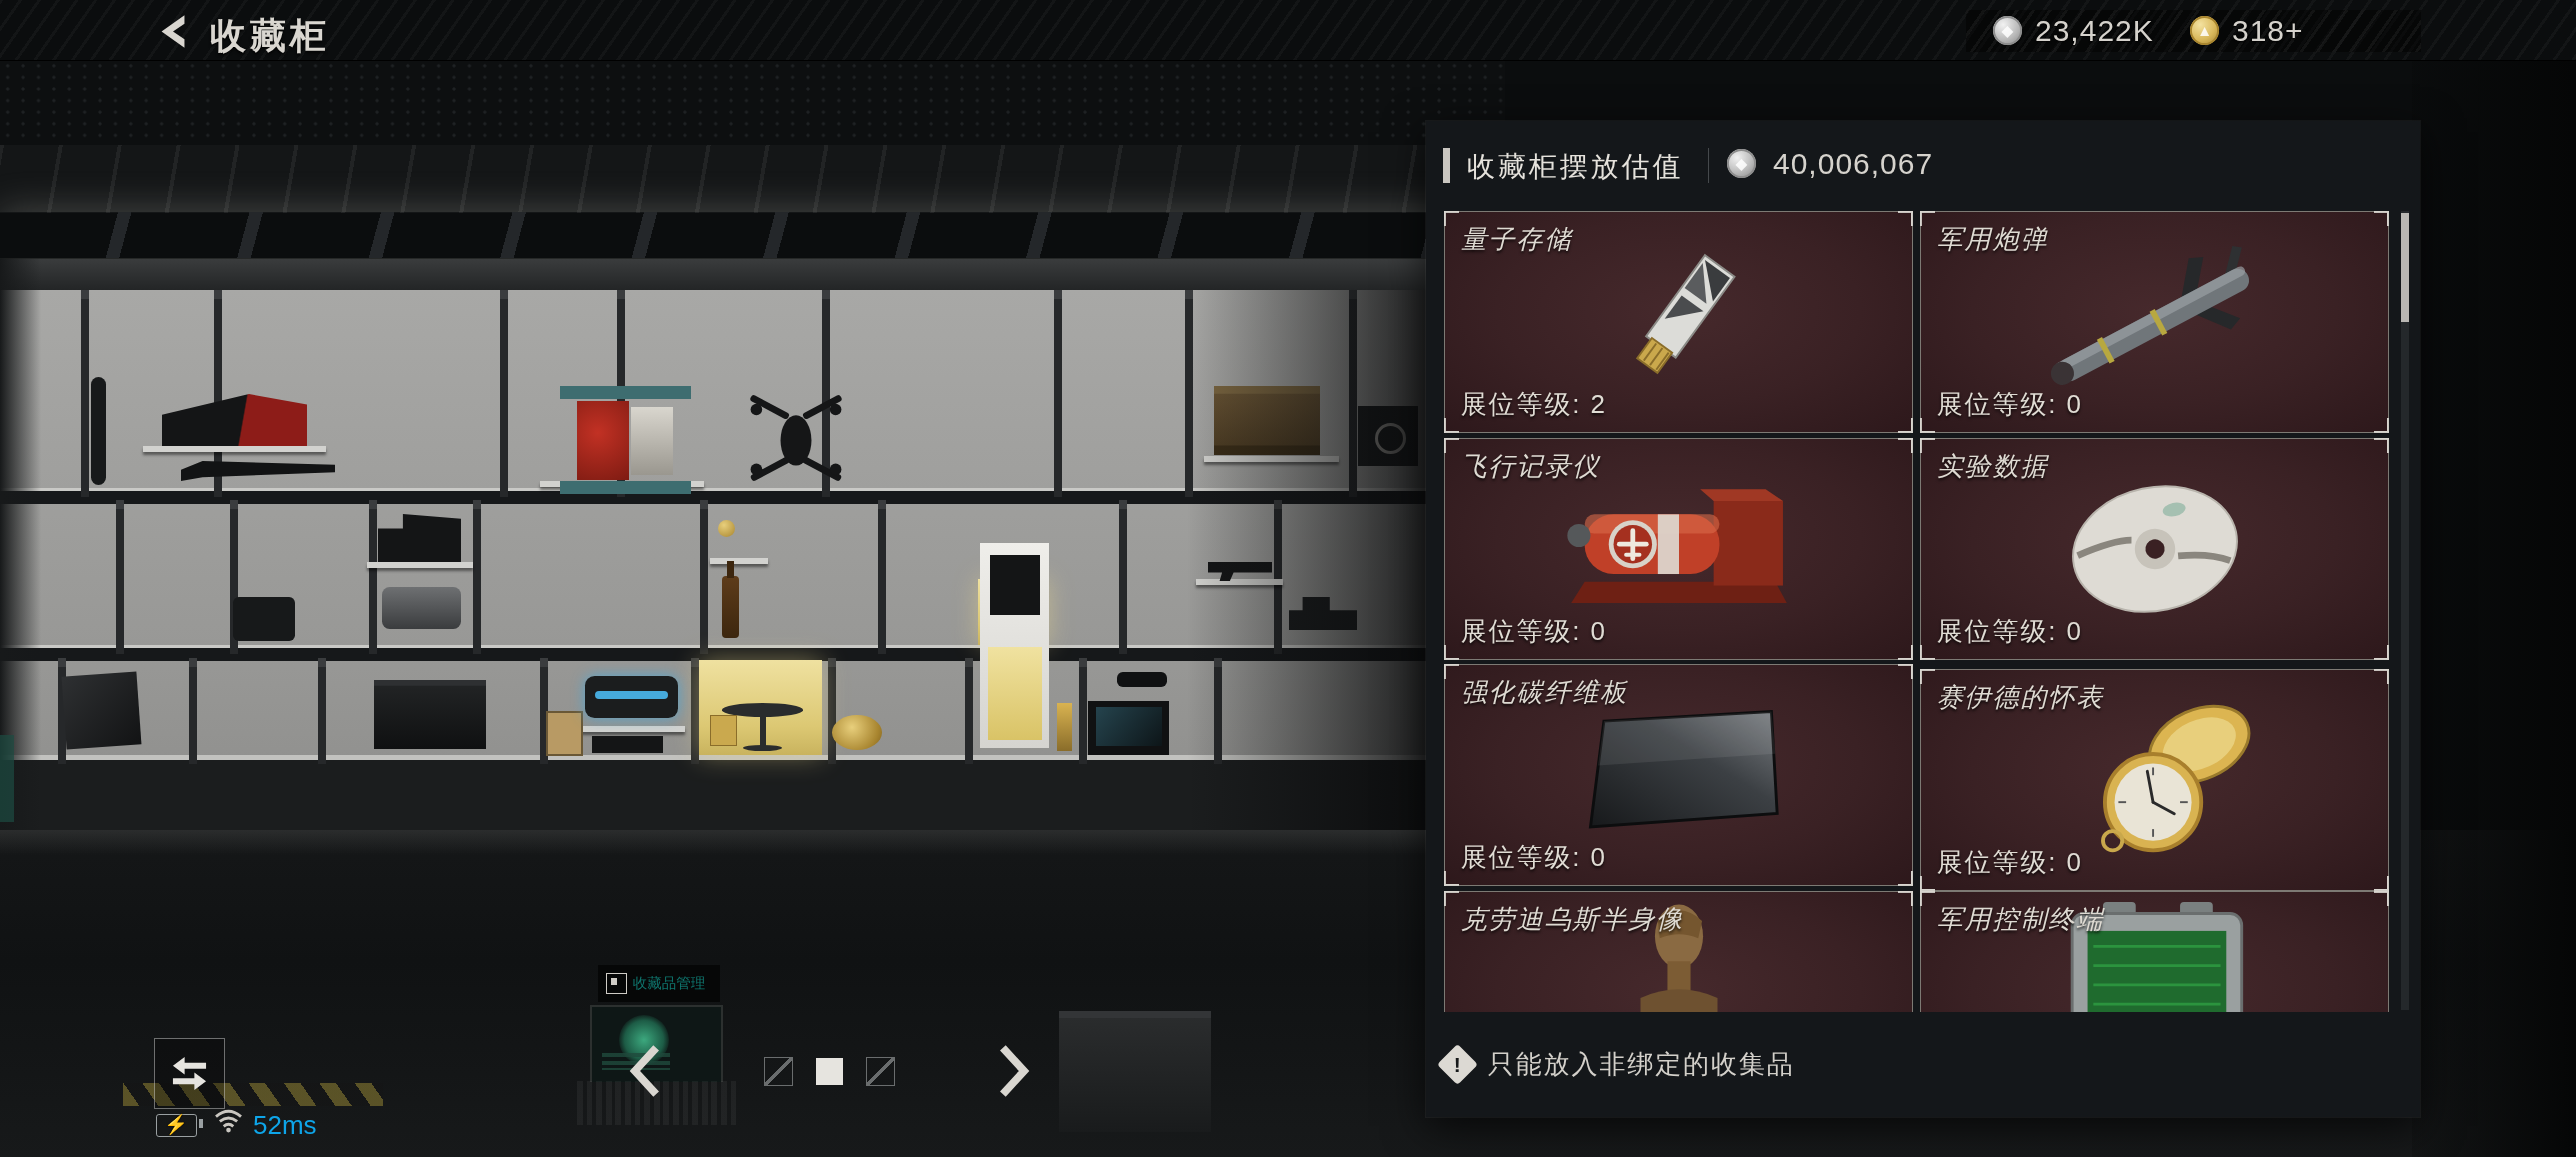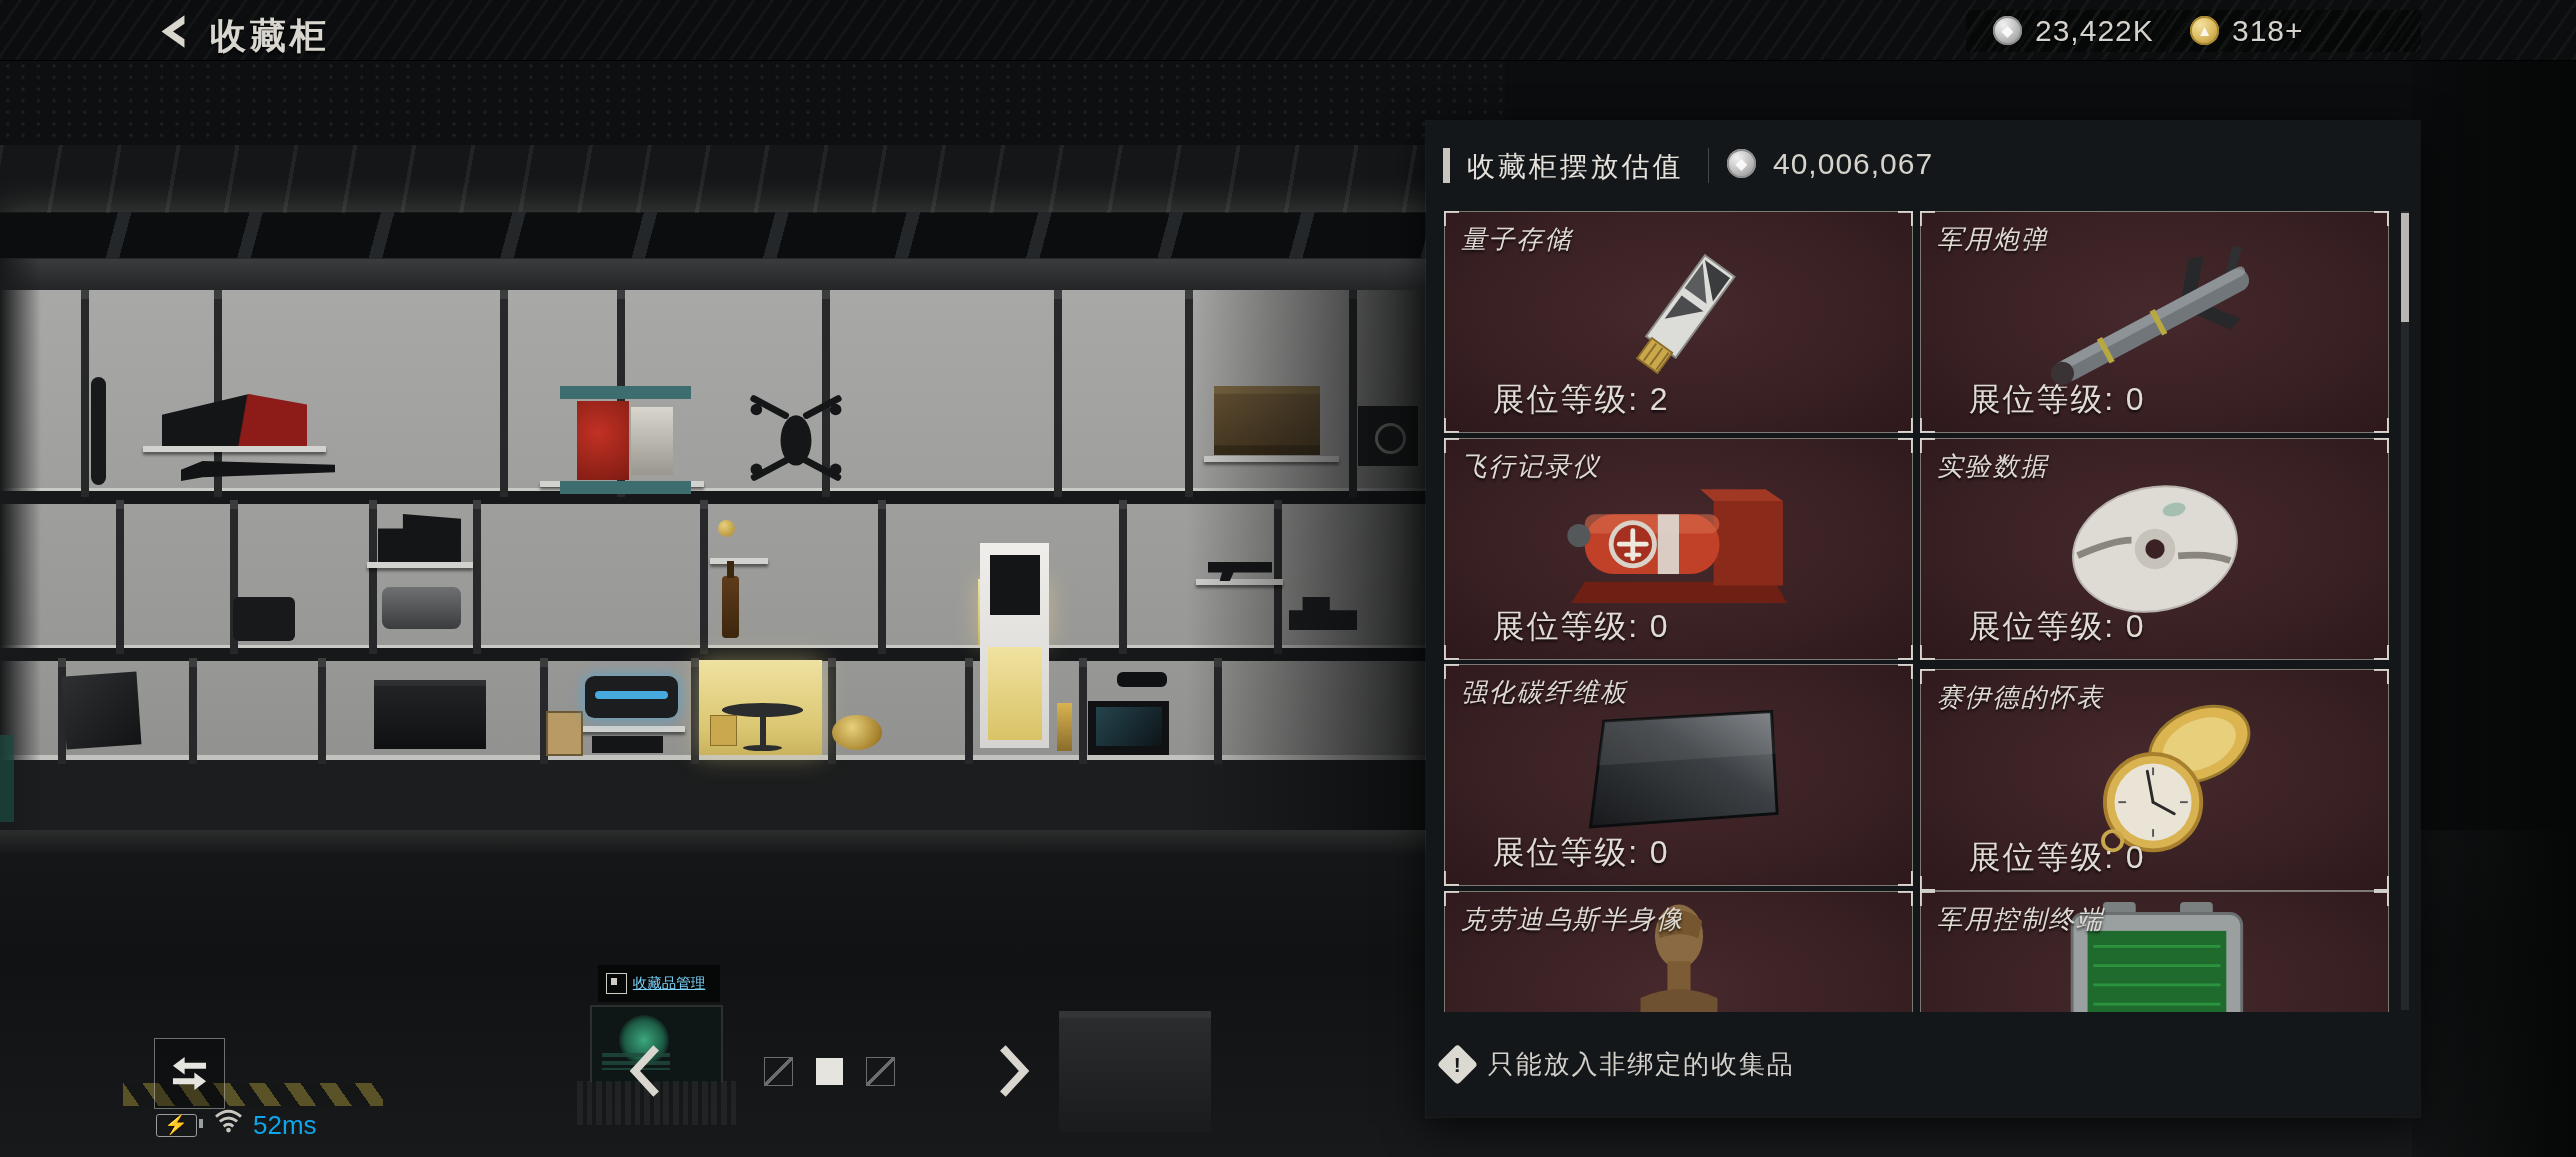--- a/index.html
+++ b/index.html
@@ -55,21 +55,21 @@
   #laptop-glow{left:27px;top:7.7px;width:50px;height:50px;border-radius:50%;
     background:radial-gradient(circle,#3ca87e 0%,#1d5c46 55%,rgba(14,23,22,0) 75%);}
   #laptop-lines{left:9.6px;top:46px;width:68px;height:17.4px;
     background:repeating-linear-gradient(#1f4a3c 0 3.9px,transparent 3.9px 7.7px);opacity:.8;}
   #laptop-base{left:577px;top:1081px;width:160px;height:44px;background:linear-gradient(#2a2c2d,#1a1c1d);
     background-image:repeating-linear-gradient(90deg,rgba(255,255,255,.05) 0 5.8px,transparent 5.8px 9.6px);}
   #world-marker{left:598px;top:965px;width:122px;height:37px;background:rgba(5,6,6,.88);
     display:flex;align-items:center;gap:5.8px;padding:0 7.7px;box-sizing:border-box;cursor:pointer;}
   #marker-icon{width:19.3px;height:19.3px;border:1.9px solid #cfccc6;position:relative;flex:0 0 auto;}
   #marker-icon::after{content:"";position:absolute;left:4.8px;top:3.9px;width:5.8px;height:7.7px;background:#cfccc6;}
-  #marker-label{font-size:14.5px;color:#7dd3fc;white-space:nowrap;text-decoration:underline;}
+  #marker-label{font-size:14.5px;color:#0f766e;white-space:nowrap;}
   #crate2{left:1059px;top:1011px;width:152px;height:114px;background:linear-gradient(#2a2c2d,#191b1c);
     border-top:7.7px solid #333537;}
   #hazard{left:123px;top:1082px;width:260px;height:23px;opacity:.4;
     background:repeating-linear-gradient(55deg,#c2ac3e 0 13.5px,#141414 13.5px 29px);}
 
   
   #swap-btn{left:154px;top:1038px;width:69px;height:69px;border:1px solid rgba(255,255,255,.4);
     background:rgba(0,0,0,.25);display:flex;align-items:center;justify-content:center;cursor:pointer;}
   #pager{left:627px;top:1037px;width:405px;height:68px;display:flex;align-items:center;}
   .chev{width:39px;height:54px;cursor:pointer;}
@@ -108,22 +108,22 @@
       linear-gradient(#d8d5cf,#d8d5cf) left 0 top 0/1.9px 15.4px,
       linear-gradient(#d8d5cf,#d8d5cf) right 0 top 0/15.4px 1.9px,
       linear-gradient(#d8d5cf,#d8d5cf) right 0 top 0/1.9px 15.4px,
       linear-gradient(#d8d5cf,#d8d5cf) left 0 bottom 0/15.4px 1.9px,
       linear-gradient(#d8d5cf,#d8d5cf) left 0 bottom 0/1.9px 15.4px,
       linear-gradient(#d8d5cf,#d8d5cf) right 0 bottom 0/15.4px 1.9px,
       linear-gradient(#d8d5cf,#d8d5cf) right 0 bottom 0/1.9px 15.4px;
     background-repeat:no-repeat;}
   .card-name{position:absolute;left:15.4px;top:9.6px;font-size:26px;color:#dedad2;
     letter-spacing:1.9px;text-shadow:0 1.9px 2.9px rgba(0,0,0,.8);font-style:italic;}
-  .card-level{position:absolute;left:15.4px;bottom:9.6px;font-size:32px;color:#e0dcd4;
-    letter-spacing:1.9px;text-shadow:0 1.9px 2.9px rgba(0,0,0,.8);margin-left:32px;}
+  .card-level{position:absolute;left:15.4px;bottom:9.6px;font-size:26px;color:#e0dcd4;
+    letter-spacing:1.9px;text-shadow:0 1.9px 2.9px rgba(0,0,0,.8);}
   .card-art{position:absolute;left:50%;top:50%;transform:translate(-50%,-50%);}
 
   #scrollbar{position:absolute;left:975px;top:90px;width:7.7px;height:799px;background:#24282b;}
   #scroll-thumb{position:absolute;left:0;top:1.9px;width:7.7px;height:109px;background:#b9b7b3;cursor:pointer;}
 
   #tip-row{position:absolute;left:17.4px;top:905px;width:945px;height:77px;display:flex;align-items:center;gap:15.4px;}
   #tip-icon{width:29px;height:29px;background:#dcd9d3;transform:rotate(45deg);border-radius:3.9px;
     display:flex;align-items:center;justify-content:center;flex:0 0 auto;}
   #tip-icon span{transform:rotate(-45deg);color:#17191a;font-weight:bold;font-size:21px;}
   #tip-text{font-size:26px;color:#d3d0ca;letter-spacing:1.9px;}

